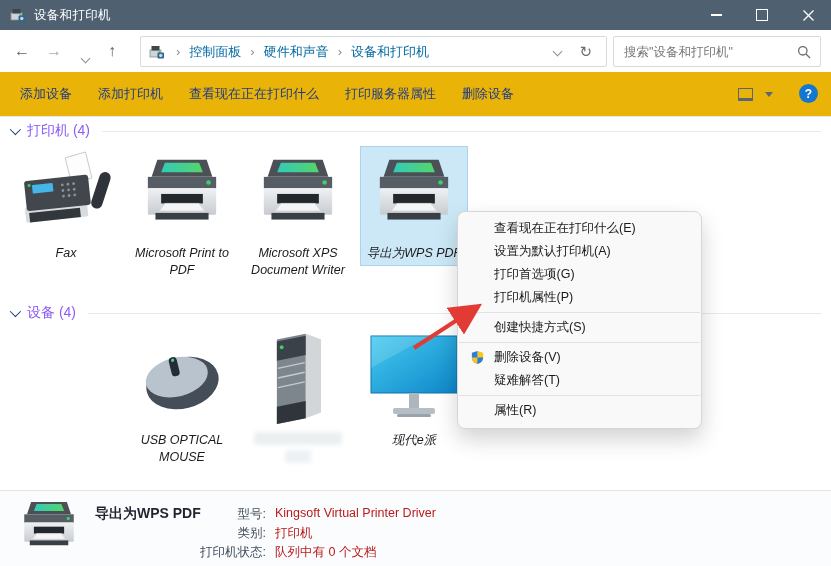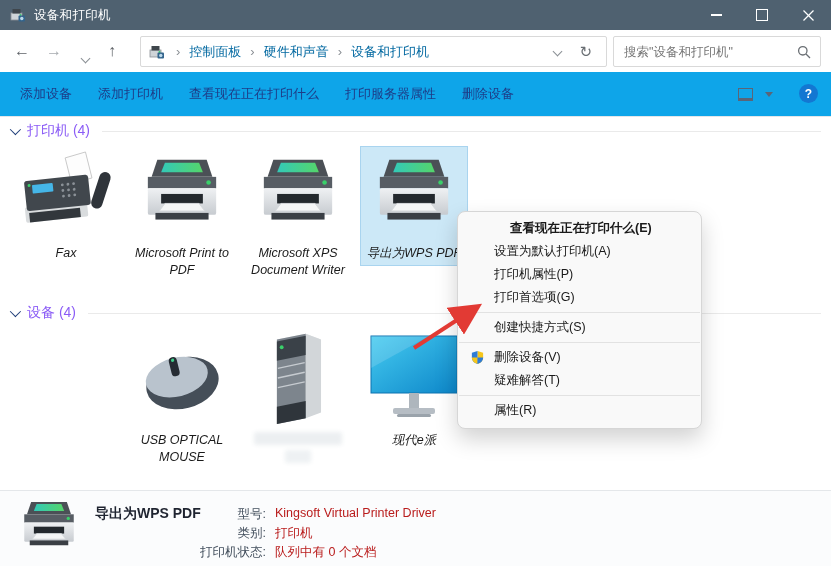--- a/index.html
+++ b/index.html
@@ -29,21 +29,21 @@
   .addr-right{margin-left:auto;display:flex;align-items:center;gap:18px;padding-right:14px;}
   .refresh{color:#6a6f74;font-size:15px;}
   .search{position:absolute;left:613px;top:6px;width:206px;height:29px;border:1px solid #d9d9d9;
           border-radius:2px;display:flex;align-items:center;background:#fff;}
   .search input{border:none;outline:none;flex:1;padding:0 8px 0 10px;font-size:12.5px;
                 font-family:inherit;color:#333;background:transparent;}
   .search input::placeholder{color:#767676;}
   .search svg{margin-right:9px;flex:none;}
 
   
-  .toolbar{position:absolute;top:72px;left:0;right:0;height:44px;background:#0ea5e9;
+  .toolbar{position:absolute;top:72px;left:0;right:0;height:44px;background:#eab308;
            border-bottom:1px solid #e3e6ea;display:flex;align-items:center;gap:26px;
            padding-left:20px;color:#1e3c87;font-size:13px;}
   .toolbar .titem{white-space:nowrap;cursor:default;}
   .view-icon{position:absolute;right:78px;top:16px;width:13px;height:9px;border:1px solid #5a6578;
              border-bottom:3px solid #5a6578;}
   .view-caret{position:absolute;right:58px;top:20px;width:0;height:0;
               border-left:4px solid transparent;border-right:4px solid transparent;
               border-top:5px solid #5a6578;}
   .help{position:absolute;right:13px;top:12px;width:19px;height:19px;border-radius:50%;
         background:#1377d2;color:#fff;font-weight:bold;font-size:12px;display:flex;
@@ -64,21 +64,21 @@
   .dev .icon-box{height:96px;}
   .censor-l1{display:inline-block;width:88px;height:13px;background:#eceff1;filter:blur(2px);border-radius:2px;}
   .censor-l2{display:inline-block;width:26px;height:13px;background:#eef1f3;filter:blur(2px);border-radius:2px;}
 
   
   .cmenu{position:absolute;left:457px;top:211px;width:243px;background:#f9f9f9;
          border:1px solid #d6d6d6;border-radius:8px;box-shadow:0 10px 22px rgba(0,0,0,.18);
          padding:5px 0 6px;z-index:10;}
   .mi{height:23px;line-height:23px;padding-left:36px;font-size:12.5px;color:#1a1a1a;
       position:relative;white-space:nowrap;}
-  .mi.bold{font-weight:bold;margin-left:16px;}
+  .mi.bold{font-weight:normal;}
   .mi .shield{position:absolute;left:12px;top:4px;}
   .msep{height:1px;background:#e2e2e2;margin:3px 1px;}
 
   
   .details{position:absolute;left:0;right:0;top:490px;height:76px;background:#fbfcfd;
            border-top:1px solid #e4e7ea;}
   .d-icon{position:absolute;left:16px;top:8px;}
   .d-name{position:absolute;left:95px;top:505px;font-size:14px;font-weight:bold;color:#1f2430;}
   .d-row{position:absolute;left:170px;width:650px;display:flex;font-size:12.5px;}
   .d-label{width:96px;text-align:right;color:#44505e;margin-right:9px;flex:none;}
@@ -311,22 +311,22 @@
         <rect x="26" y="76" width="42" height="6" rx="2" fill="#b6bdc4"></rect>
         <rect x="30" y="82" width="34" height="3" rx="1.5" fill="#9aa3ab"></rect>
       </svg>
     </div>
     <div class="tile-label">现代e派</div>
   </div>
 
   <div class="cmenu">
     <div class="mi bold">查看现在正在打印什么(E)</div>
     <div class="mi">设置为默认打印机(A)</div>
+    <div class="mi">打印首选项(G)</div>
     <div class="mi">打印机属性(P)</div>
-    <div class="mi">打印首选项(G)</div>
     <div class="msep"></div>
     <div class="mi">创建快捷方式(S)</div>
     <div class="msep"></div>
     <div class="mi">
       <svg class="shield" width="15" height="15" viewBox="0 0 16 16">
         <path d="M8 1 L14 3 V8 C14 11.6 11.3 13.9 8 15 V1 Z" fill="#f6c61b"></path>
         <path d="M8 1 L2 3 V8 C2 11.6 4.7 13.9 8 15 V1 Z" fill="#2f7cd6"></path>
         <path d="M2 8 C2 11.6 4.7 13.9 8 15 V8 Z" fill="#f6c61b"></path>
         <path d="M14 8 C14 11.6 11.3 13.9 8 15 V8 Z" fill="#2f7cd6"></path>
       </svg>

